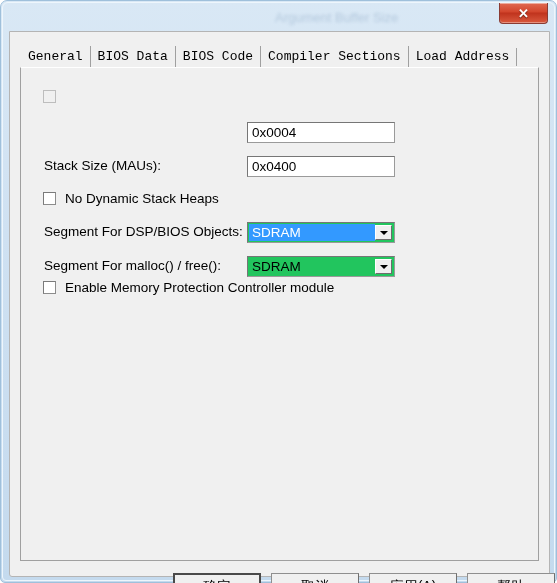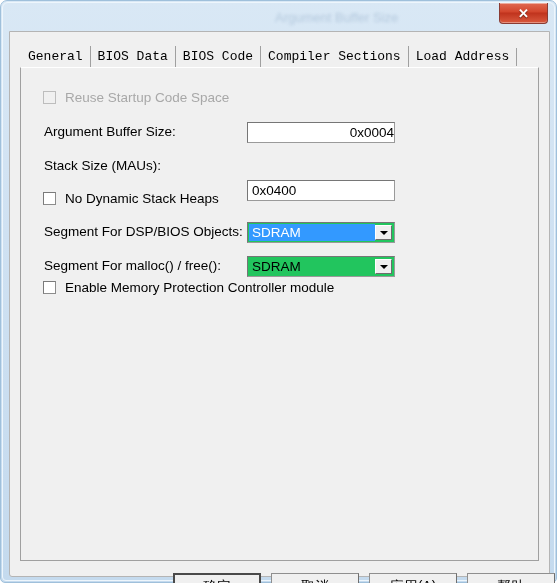--- a/index.html
+++ b/index.html
@@ -325,31 +325,29 @@
       <div class="tab">Compiler Sections</div>
       <div class="tab">Load Address</div>
       <div id="tab-end-divider"></div>
     </div>
 
     <div id="tab-panel">
       <div id="tab-panel-inner">
 
         <div class="checkbox-row" style="top:22px;">
           <span class="checkbox disabled"></span>
-          <span class="checkbox-label disabled">Reuse Startup Code Space</span>
         </div>
 
         <div class="row" style="top:54px;">
-          <span class="label">Argument Buffer Size:</span>
-          <div class="text-input" style="left:226px; top:0px;text-align:right;">0x0004</div>
+          <div class="text-input" style="left:226px; top:0px;">0x0004</div>
         </div>
 
         <div class="row" style="top:88px;">
           <span class="label">Stack Size (MAUs):</span>
-          <div class="text-input" style="left:226px; top:0px;margin-top:24px;">0x0400</div>
+          <div class="text-input" style="left:226px; top:0px;">0x0400</div>
         </div>
 
         <div class="checkbox-row" style="top:123px;">
           <span class="checkbox"></span>
           <span class="checkbox-label">No Dynamic Stack Heaps</span>
         </div>
 
         <div class="row" style="top:154px;">
           <span class="label">Segment For DSP/BIOS Objects:</span>
           <div class="combo" style="left:226px; top:0px;">

